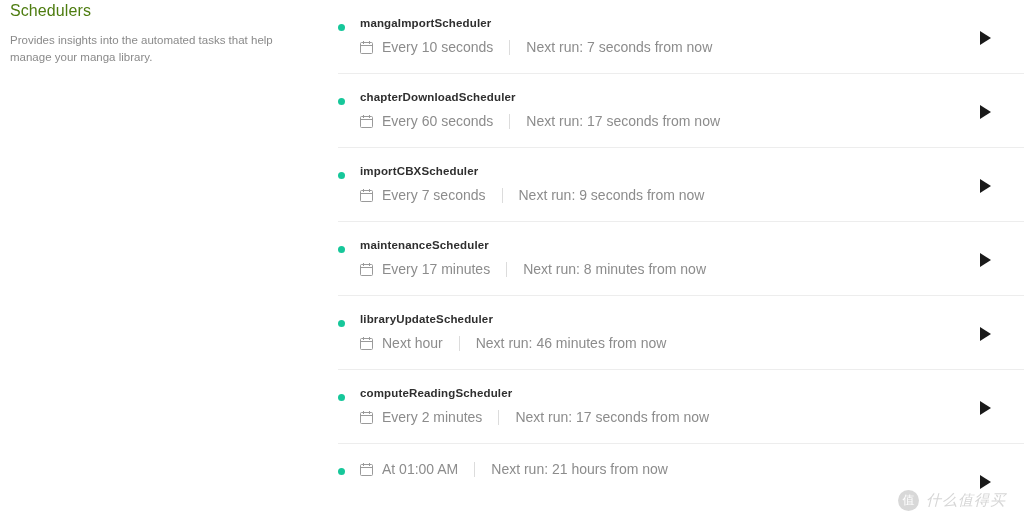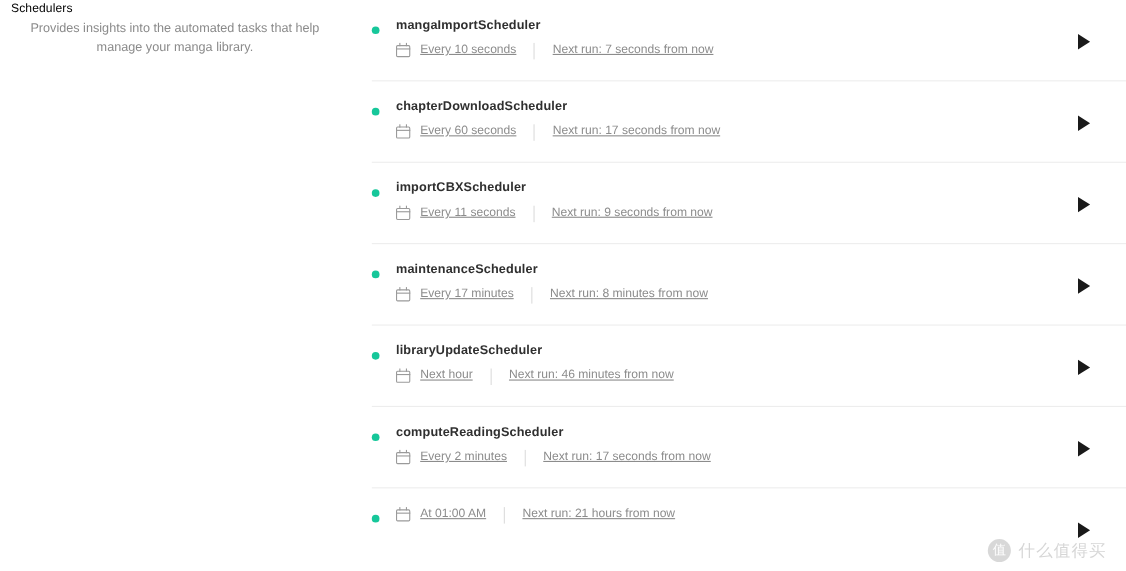--- a/index.html
+++ b/index.html
@@ -22,32 +22,31 @@
 
   
   .left-col {
     position: absolute;
     left: 0;
     top: 0;
     width: 330px;
     padding: 0px 22px 0 10px;
   }
   .section-title {
-    font-size: 11px;
+    font-size: 16px;
     font-weight: 400;
-    color: #000000;
-    margin: 2px 0 4px 0;
+    color: #4d7c0f;
+    margin: 2px 0 12px 0;
     letter-spacing: .1px;
   }
   .section-desc {
     font-size: 11.5px;
     line-height: 17px;
     color: #8a8a8a;
     max-width: 305px;
-    text-align: center;
   }
 
   
   .list-col {
     position: absolute;
     left: 338px;
     top: 0;
     width: 686px;
     height: 519px;
   }
@@ -76,24 +75,23 @@
   .sched-main { flex: 1 1 auto; }
   .sched-name {
     font-size: 11.5px;
     font-weight: bold;
     color: #2f2f2f;
     letter-spacing: .15px;
     margin-bottom: 10px;
   }
   .meta-line {
     display: flex;
-    align-items: flex-start;
-    font-size: 11px;
+    align-items: center;
+    font-size: 14px;
     color: #8c8c8c;
-    text-decoration: underline;
   }
   .cal-icon {
     width: 13px;
     height: 13px;
     display: inline-block;
     position: relative;
     margin-right: 9px;
     flex: 0 0 13px;
   }
   .cal-icon .frame {
@@ -167,20 +165,21 @@
     font-size: 12px;
     display: flex;
     align-items: center;
     justify-content: center;
     margin-right: 7px;
   }
   .wm-text {
     font-size: 15px;
     color: #b5b5b5;
     letter-spacing: 1px;
+    font-style: italic;
   }
 </style>
 </head>
 <body>
 
 <div id="page">
 
   <div class="left-col">
     <div class="section-title">Schedulers</div>
     <div class="section-desc">Provides insights into the automated tasks that help manage your manga library.</div>
@@ -240,21 +239,21 @@
         </div>
       <div class="sched-main">
         <div class="sched-name">importCBXScheduler</div>
         <div class="meta-line">
           <span class="cal-icon">
               <span class="peg-l"></span>
               <span class="peg-r"></span>
               <span class="frame"></span>
               <span class="bar"></span>
             </span>
-          <span class="interval-text">Every 11 seconds</span>
+          <span class="interval-text">Every 7 seconds</span>
           <span class="divider"></span>
           <span class="nextrun-text">Next run: 9 seconds from now</span>
         </div>
       </div>
       <button class="run-btn">
           <span class="play-tri"></span>
         </button>
     </div>
 
     <div class="sched-row">

